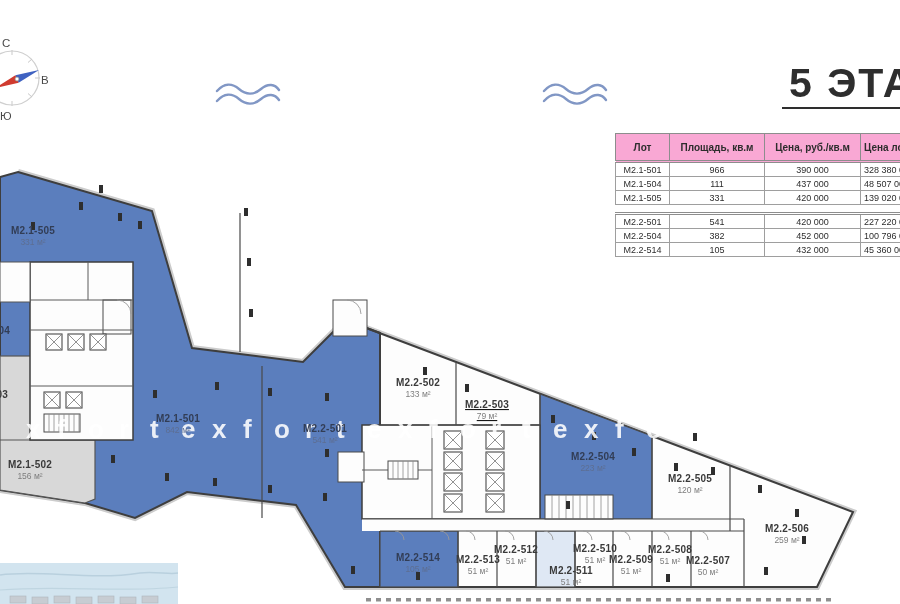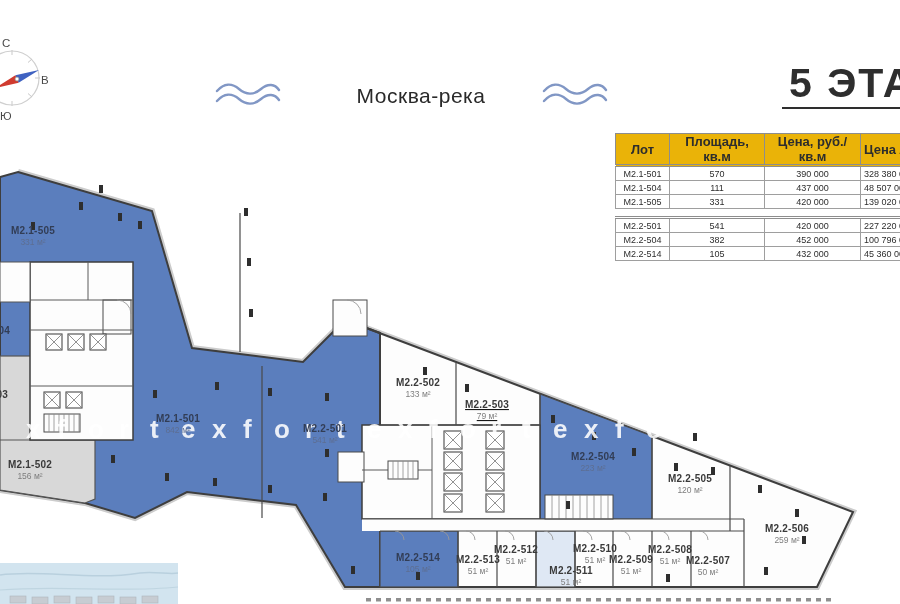--- a/index.html
+++ b/index.html
@@ -29,21 +29,21 @@
                font-size:21px;letter-spacing:.5px;color:#2a2a2a}
   
   #floor-title{position:absolute;left:789px;top:60px;font-size:41px;font-weight:800;
                letter-spacing:2px;color:#2e2e2e;white-space:nowrap}
   #title-underline{position:absolute;left:782px;top:107px;width:200px;height:2px;background:#2e2e2e}
   
   #price-tables{position:absolute;left:615px;top:133px;width:380px}
   #price-tables table{border-collapse:collapse;table-layout:fixed;width:362px;
                       font-size:9px;color:#2d2d2d;border:1px solid #7d7d7d}
   #price-tables th{height:26px;border:1px solid #8d8d8d;border-bottom:3px double #8d8d8d;
-                   background:#eab308;font-weight:700;font-size:13px;padding:0}
+                   background:#f9a8d4;font-weight:700;font-size:10px;padding:0}
   #price-tables td{height:13px;border:1px solid #9e9e9e;text-align:center;padding:0}
   #price-tables td:nth-child(1),#price-tables th:nth-child(1){width:53px}
   #price-tables td:nth-child(2),#price-tables th:nth-child(2){width:94px}
   #price-tables td:nth-child(3),#price-tables th:nth-child(3){width:95px}
   #price-tables td:nth-child(4),#price-tables th:nth-child(4){width:120px;text-align:left;padding-left:3px}
   #price-tables table + table{margin-top:7px;border-top:3px double #8d8d8d}
   
   #minimap{position:absolute;left:0;top:563px;width:178px;height:41px;background:var(--water,#d2e4ef);overflow:hidden}
   .wm{font-family:"Liberation Sans",sans-serif;font-weight:700;font-size:26px;fill:rgba(255,255,255,.88)}
 </style>
@@ -330,21 +330,20 @@
     <text x="41" y="56">В</text>
     <text x="0" y="92">Ю</text>
   </svg>
 
   <svg id="wave-left" class="wave" width="66" height="28" viewBox="0 0 66 28">
     <g fill="none" stroke="var(--wave)" stroke-width="2.4" stroke-linecap="round">
       <path d="M2,9 C9,1 17,1 24,7 C31,13 39,13 46,7 C53,1 60,2 64,8"></path>
       <path d="M2,19 C9,11 17,11 24,17 C31,23 39,23 46,17 C53,11 60,12 64,18"></path>
     </g>
   </svg>
-  <div id="river-label">Москва-река</div>
   <svg id="wave-right" class="wave" width="66" height="28" viewBox="0 0 66 28">
     <g fill="none" stroke="var(--wave)" stroke-width="2.4" stroke-linecap="round">
       <path d="M2,9 C9,1 17,1 24,7 C31,13 39,13 46,7 C53,1 60,2 64,8"></path>
       <path d="M2,19 C9,11 17,11 24,17 C31,23 39,23 46,17 C53,11 60,12 64,18"></path>
     </g>
   </svg>
 
   <div id="floor-title">5 ЭТАЖ</div>
   <div id="title-underline"></div>
 
@@ -354,21 +353,21 @@
           <tr>
             <th>Лот</th>
             <th>Площадь, кв.м</th>
             <th>Цена, руб./кв.м</th>
             <th>Цена лота, руб.</th>
           </tr>
         </thead>
         <tbody>
           <tr>
             <td>М2.1-501</td>
-            <td>570</td>
+            <td>966</td>
             <td>390 000</td>
             <td>328 380 000</td>
           </tr>
           <tr>
             <td>М2.1-504</td>
             <td>111</td>
             <td>437 000</td>
             <td>48 507 000</td>
           </tr>
           <tr>

